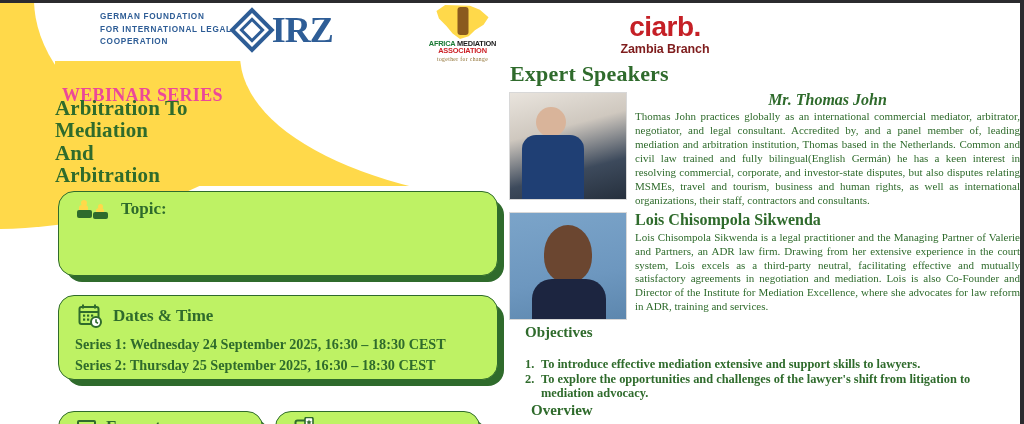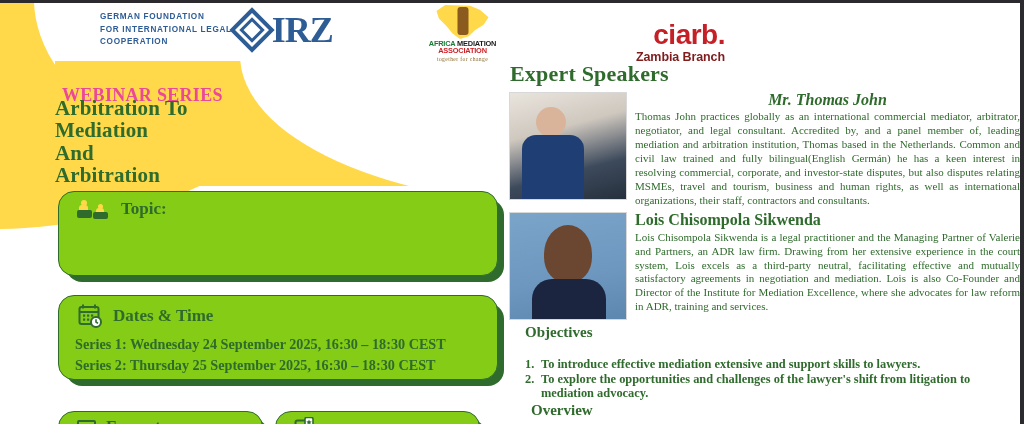--- a/index.html
+++ b/index.html
@@ -66,21 +66,21 @@
   #ama-name {
     font-family:"Liberation Sans", sans-serif; font-weight:bold;
     font-size:7.4px; letter-spacing:-.2px; line-height:1; margin-top:1px;
   }
   #ama-name .g { color:#1a7a35; } #ama-name .k { color:#1b1b1b; } #ama-name .r { color:#cc2026; }
   #ama-tag {
     font-family:"Liberation Serif", serif; font-size:5.6px;
     color:#8a6a2a; letter-spacing:.4px; margin-top:1px;
   }
 
-  #ciarb-logo { position:absolute; left:605px; top:18px; text-align:right; width:120px; }
+  #ciarb-logo { position:absolute; left:605px; top:10px; text-align:center; width:120px; }
   #ciarb-word {
     font-family:"Liberation Sans", sans-serif; font-weight:bold;
     font-size:28px; color:#c52026; letter-spacing:-.5px; line-height:1;
   }
   #ciarb-sub {
     font-family:"Liberation Sans", sans-serif; font-weight:bold;
     font-size:12.5px; color:#7f1d1d; margin-top:1px; letter-spacing:-.1px;
   }
 
   
@@ -91,21 +91,21 @@
     font-size:18px; font-weight:bold; color:#ec4899;
     letter-spacing:.3px;
   }
   #main-title {
     position:absolute; left:55px; top:34px;
     font-size:21px; font-weight:bold; color:#2f6b2c;
     line-height:1.06; letter-spacing:.1px;
   }
 
   .card {
-    position:absolute; background:#84cc16;
+    position:absolute; background:#bef264;
     border:1.5px solid #2f6b2c; border-radius:16px;
   }
   .card::after {
     content:""; position:absolute; left:7px; top:7px;
     width:100%; height:100%; background:#2f6b2c;
     border-radius:16px; z-index:-1;
   }
   #topic-card  { left:58px; top:128px;  width:440px; height:85px; }
   #dates-card  { left:58px; top:232px;  width:440px; height:85px; }
   #format-card { left:58px; top:348px;  width:205px; height:60px; }

